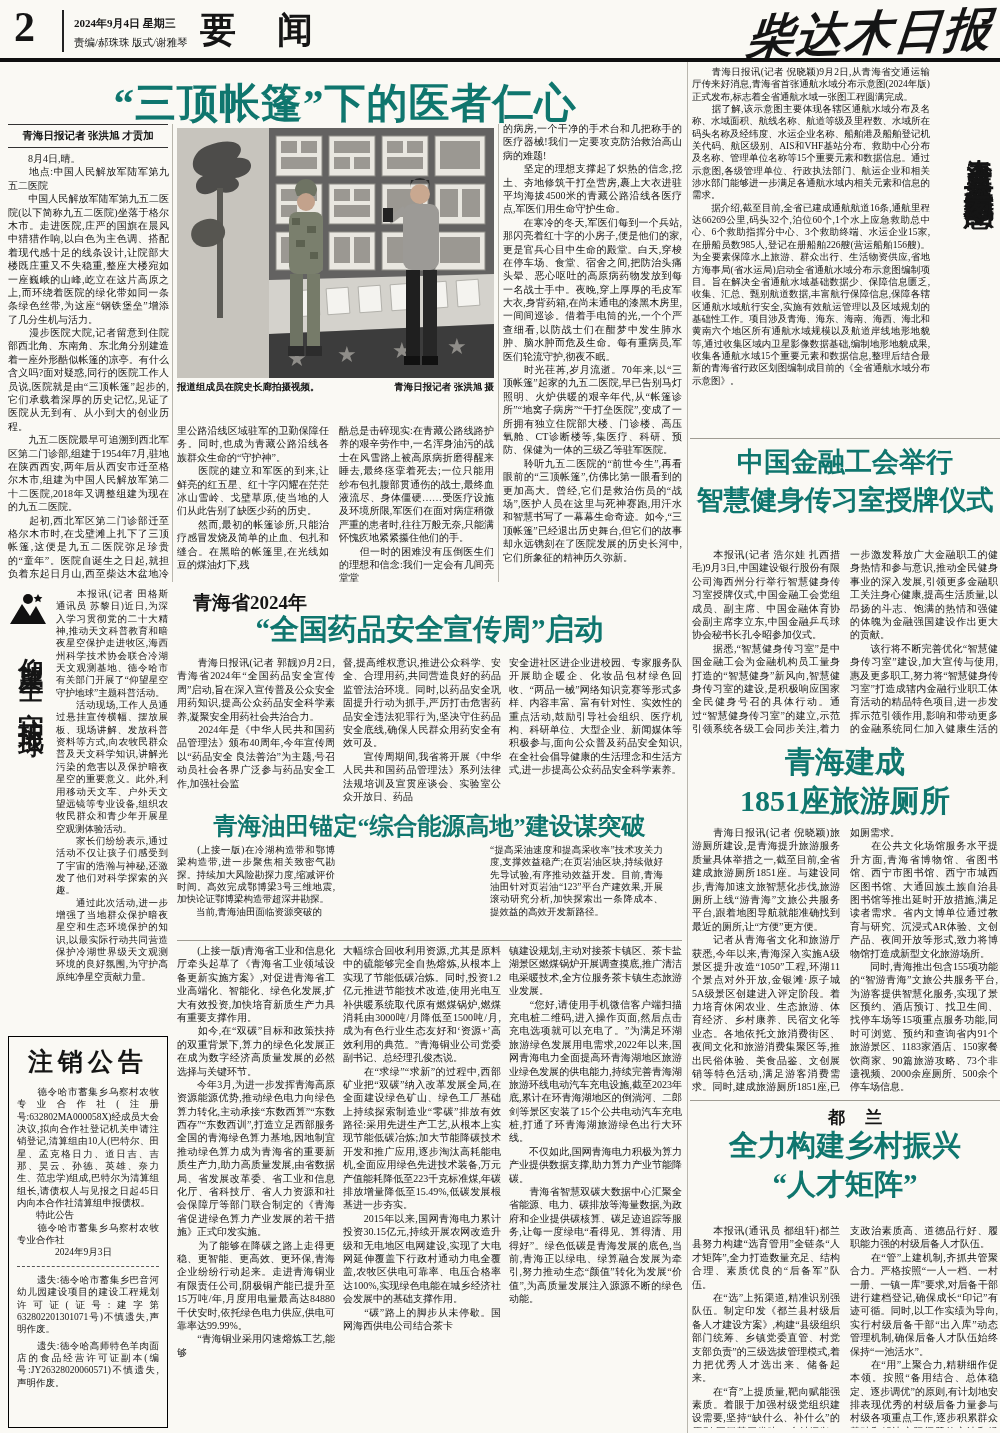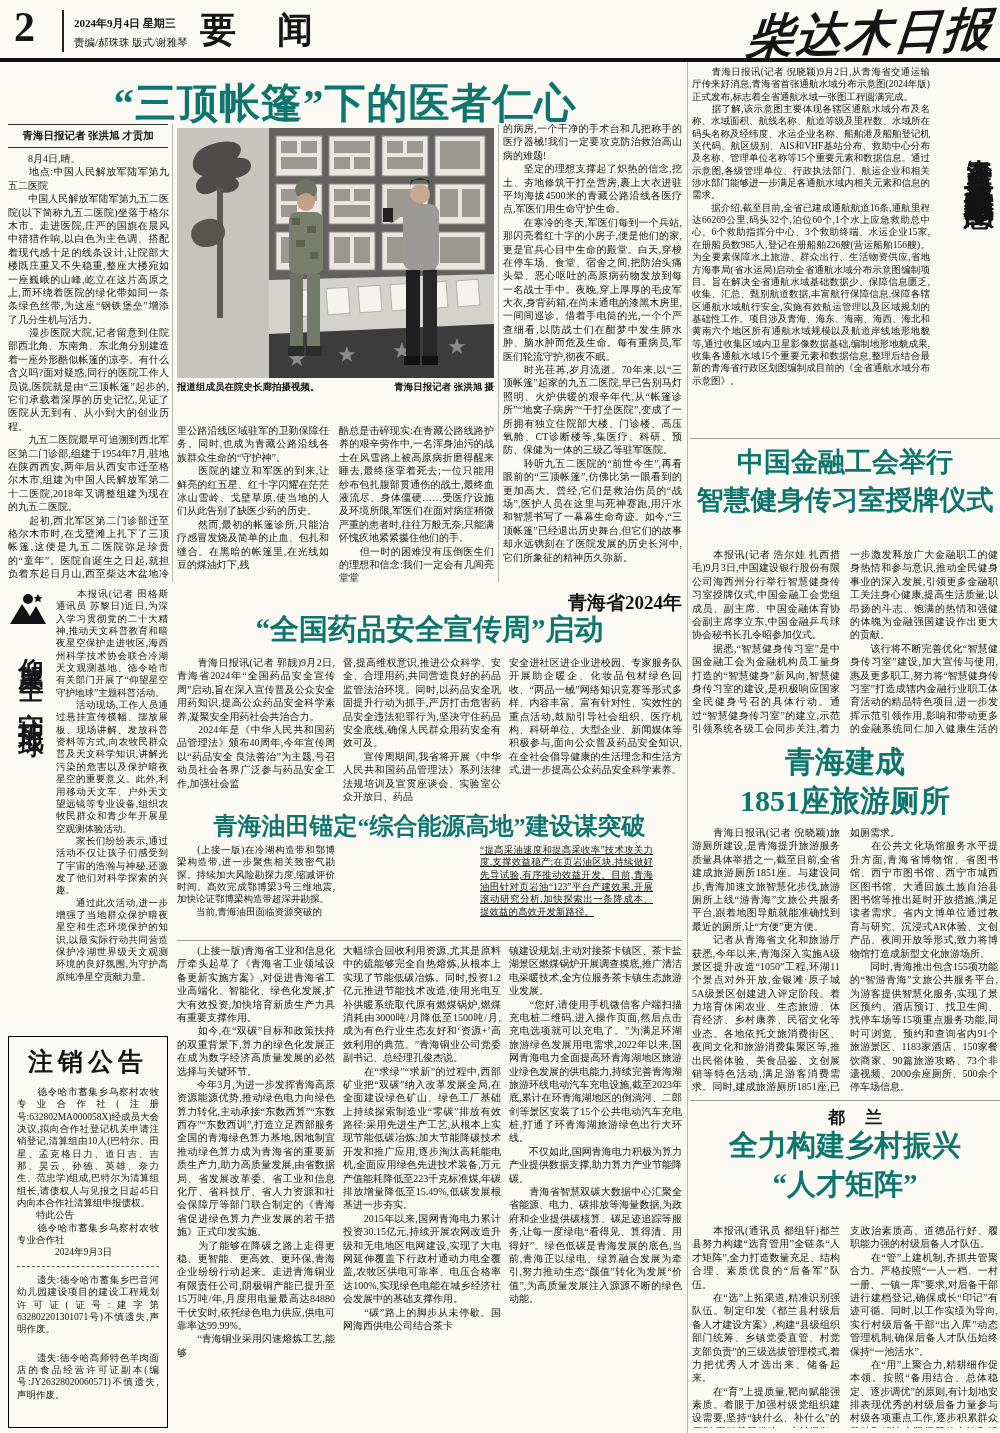--- a/index.html
+++ b/index.html
@@ -25,30 +25,30 @@
   .a1-byline{left:8px;top:124px;width:160px;border-top:1px solid #333;border-bottom:1px solid #333;
              padding:4px 0;font-size:10.5px;font-weight:700;text-align:center;}
   .a1-col1{left:8px;top:152px;width:161px;height:430px;}
   .photo{left:177px;top:128px;width:317px;height:270px;}
   .photo svg{display:block;background:#b9b9b9;}
   .photo-caps{display:flex;justify-content:space-between;font-size:9.5px;font-weight:700;margin-top:3px;}
   .a1-col2a{left:177px;top:424px;width:152px;height:158px;}
   .a1-col2b{left:339px;top:424px;width:155px;height:158px;}
   .a1-col3{left:503px;top:122px;width:179px;height:460px;}
   
-  .a6-kicker{left:177px;top:590px;width:505px;font-size:19px;font-weight:700;text-align:right;}
+  .a6-kicker{left:193px;top:590px;width:505px;font-size:19px;font-weight:700;text-align:left;}
   .a6-head{left:177px;top:610px;width:505px;font-size:29px;}
   .a6-c1{left:177px;top:656px;width:158px;height:150px;}
   .a6-c2{left:343px;top:656px;width:158px;height:150px;}
   .a6-c3{left:509px;top:656px;width:173px;height:150px;}
   
   .a7-head{left:177px;top:810px;width:505px;font-size:24px;}
   .a7-c1{left:177px;top:844px;width:158px;height:92px;}
   .a7-c2{left:343px;top:844px;width:158px;height:92px;}
-  .a7-c3{left:480px;top:844px;width:173px;height:92px;text-decoration:underline;}
+  .a7-c3{left:490px;top:844px;width:173px;height:92px;}
   
   .a8-c1{left:177px;top:944px;width:158px;height:484px;}
   .a8-c2{left:343px;top:944px;width:158px;height:484px;}
   .a8-c3{left:509px;top:944px;width:173px;height:484px;}
   
   .a9-strip{left:8px;top:590px;width:46px;height:440px;}
   .a9-logo{width:40px;height:36px;margin:0 auto;}
   .a9-vhead{writing-mode:vertical-rl;font-size:25px;font-weight:900;letter-spacing:6px;margin:8px auto 0;
             height:390px;white-space:nowrap;}
   .a9-body{left:56px;top:588px;width:112px;height:442px;}
@@ -248,21 +248,21 @@
 　　通过此次活动,进一步增强了当地群众保护暗夜星空和生态环境保护的知识,以最实际行动共同营造保护冷湖世界级天文观测环境的良好氛围,为守护高原纯净星空贡献力量。</div>
 
   <div class="abs a10-box">
     <div class="a10-title">注销公告</div>
     <div class="a10-body">　　德令哈市蓄集乡乌察村农牧专业合作社(注册号:632802MA000058X)经成员大会决议,拟向合作社登记机关申请注销登记,清算组由10人(巴特尔、田星、孟克格日力、道日吉、吉那、昊云、孙德、英雄、奈力生、范忠学)组成,巴特尔为清算组组长,请债权人与见报之日起45日内向本合作社清算组申报债权。
 　　特此公告
 　　德令哈市蓄集乡乌察村农牧专业合作社
 　　　　2024年9月3日</div>
     <div class="a10-dash"></div>
     <div class="a10-body">　　遗失:德令哈市蓄集乡巴音河幼儿园建设项目的建设工程规划许可证(证号:建字第632802201301071号)不慎遗失,声明作废。</div>
-    <div class="a10-body" style="margin-top:16px;font-family:Liberation Serif, serif;">　　遗失:德令哈高师特色羊肉面店的食品经营许可证副本(编号:JY26328020060571)不慎遗失,声明作废。</div>
+    <div class="a10-body" style="margin-top:4px;font-family:Liberation Serif, serif;">　　遗失:德令哈高师特色羊肉面店的食品经营许可证副本(编号:JY26328020060571)不慎遗失,声明作废。</div>
   </div>
 
   <div class="abs bt bt-sm a2-body">　　青海日报讯(记者 倪晓颖)9月2日,从青海省交通运输厅传来好消息,青海省首张通航水域分布示意图(2024年版)正式发布,标志着全省通航水域一张图工程圆满完成。
 　　据了解,该示意图主要体现各辖区通航水域分布及名称、水域面积、航线名称、航道等级及里程数、水域所在码头名称及经纬度、水运企业名称、船舶港及船舶登记机关代码、航区级别、AIS和VHF基站分布、救助中心分布及名称、管理单位名称等15个重要元素和数据信息。通过示意图,各级管理单位、行政执法部门、航运企业和相关涉水部门能够进一步满足各通航水域内相关元素和信息的需求。
 　　据介绍,截至目前,全省已建成通航航道16条,通航里程达66269公里,码头32个,泊位60个,1个水上应急救助总中心、6个救助指挥分中心、3个救助终端、水运企业15家,在册船员数985人,登记在册船舶226艘(营运船舶156艘)。为全要素保障水上旅游、群众出行、生活物资供应,省地方海事局(省水运局)启动全省通航水域分布示意图编制项目。旨在解决全省通航水域基础数据少、保障信息匮乏,收集、汇总、甄别航道数据,丰富航行保障信息,保障各辖区通航水域航行安全,实施有效航运管理以及区域规划的基础性工作。项目涉及青海、海东、海南、海西、海北和黄南六个地区所有通航水域规模以及航道岸线地形地貌等,通过收集区域内卫星影像数据基础,编制地形地貌成果,收集各通航水域15个重要元素和数据信息,整理后结合最新的青海省行政区划图编制成目前的《全省通航水域分布示意图》。</div>
   <div class="abs a2-vhead">
     <span class="a2-kicker">青海省正式发布</span>
     <span class="a2-main">首张通航水域分布示意图</span>
   </div>
   <div class="hline" style="left:690px;top:438px;width:310px;"></div>

